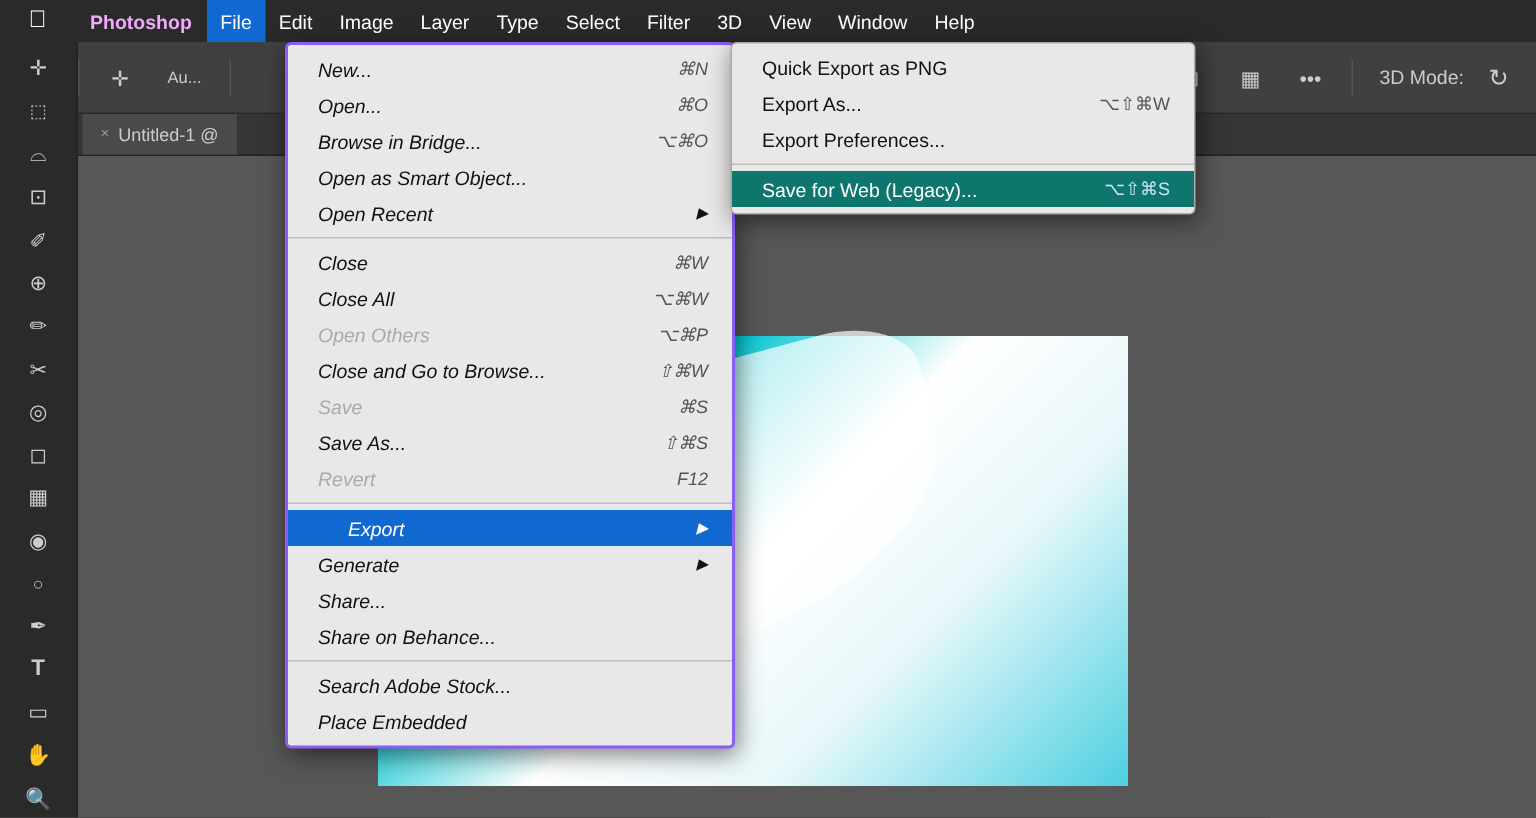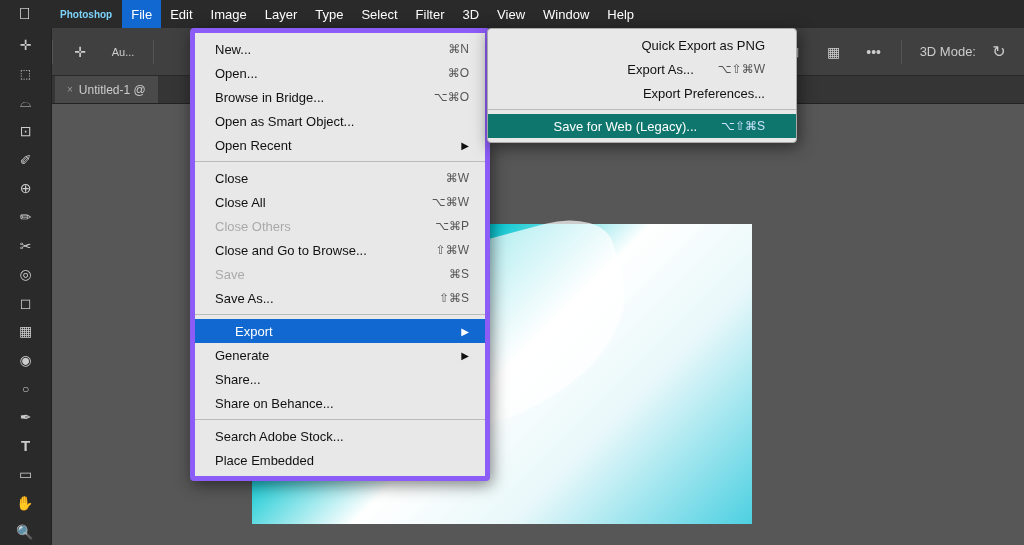--- a/index.html
+++ b/index.html
@@ -26,22 +26,22 @@
     .apple-logo {
       width: 50px;
       display: flex;
       align-items: center;
       justify-content: center;
       color: #fff;
       font-size: 16px;
     }
 
     .app-name {
-      color: #7dd3fc;
-      font-size: 10px;
+      color: #f0abfc;
+      font-size: 13px;
       font-weight: 700;
       padding: 0 10px;
     }
 
     .menu-items {
       display: flex;
       align-items: center;
       height: 100%;
     }
 
@@ -173,25 +173,26 @@
       height: 100%;
       z-index: 200;
     }
 
     .file-menu {
       position: absolute;
       top: 28px;
       left: 190px;
       width: 300px;
       background: #e8e8e8;
-      border: 5px solid #8b5cf6;
+      border: 2px solid #8b5cf6;
       border-radius: 4px;
       box-shadow: 2px 4px 16px rgba(0,0,0,0.5);
       padding: 4px 0;
       font-size: 13px;
+      font-style: italic;
     }
 
     .menu-row {
       display: flex;
       align-items: center;
       justify-content: space-between;
       padding: 3px 16px 3px 20px;
       color: #111;
       cursor: pointer;
       height: 24px;
@@ -237,22 +238,21 @@
       width: 310px;
       background: #e8e8e8;
       border: 1px solid #aaa;
       border-radius: 4px;
       box-shadow: 2px 4px 16px rgba(0,0,0,0.5);
       padding: 4px 0;
       font-size: 13px;
     }
 
     .export-submenu .menu-row {
-      padding: 3px 31px 3px 20px;
-      justify-content: flex-end;
+      padding: 3px 16px 3px 20px;
     }
 
     .export-submenu .menu-row.highlighted {
       background: #0f766e;
       color: #fff;
     }
 
     .export-submenu .menu-row.highlighted .shortcut {
       color: #cce4ff;
     }
@@ -376,39 +376,43 @@
       <span>Close</span>
       <span class="shortcut">⌘W</span>
     </div>
 
     <div class="menu-row">
       <span>Close All</span>
       <span class="shortcut">⌥⌘W</span>
     </div>
 
     <div class="menu-row disabled">
-      <span>Close Others</span>
+      <span>Open Others</span>
       <span class="shortcut">⌥⌘P</span>
     </div>
 
     <div class="menu-row">
       <span>Close and Go to Browse...</span>
       <span class="shortcut">⇧⌘W</span>
     </div>
 
     <div class="menu-row disabled">
       <span>Save</span>
       <span class="shortcut">⌘S</span>
     </div>
 
     <div class="menu-row">
       <span>Save As...</span>
       <span class="shortcut">⇧⌘S</span>
     </div>
 
+    <div class="menu-row disabled">
+      <span>Revert</span>
+      <span class="shortcut">F12</span>
+    </div>
 
     <div class="menu-separator"></div>
 
     <div class="menu-row highlighted">
       <span>Export</span>
       <span class="arrow">▶</span>
     </div>
 
     <div class="menu-row">
       <span>Generate</span>

